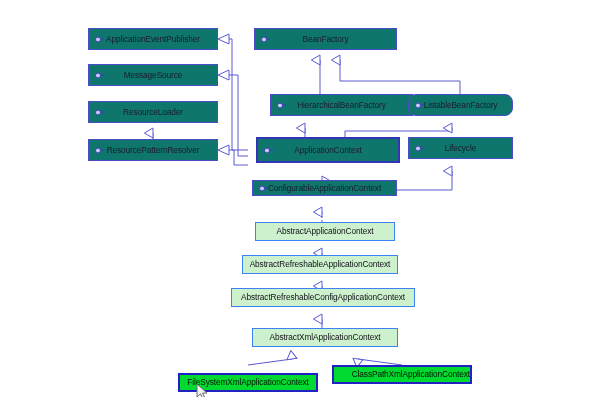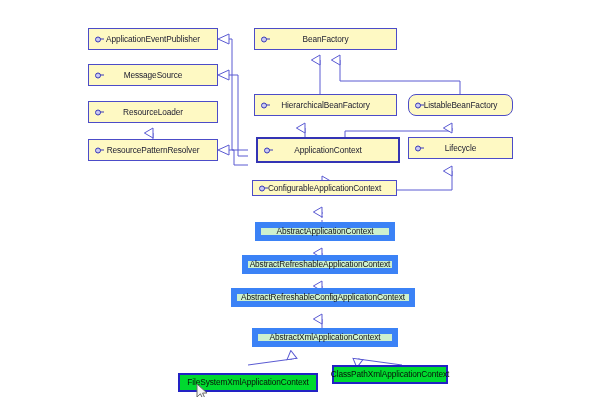--- a/index.html
+++ b/index.html
@@ -31,32 +31,32 @@
     align-items: center;
     justify-content: center;
     font-size: 8.3px;
     line-height: 1;
     color: #111118;
     white-space: nowrap;
     letter-spacing: -0.1px;
   }
   
   .node.iface {
-    background: #fef9c3;
+    background: #0f766e;
     border: 1px solid #4c4cc8;
     color: #1a1a2e;
   }
   .node.iface.emph {
     border-width: 2px;
     border-color: #3434b4;
   }
   
   .node.abstract {
     background: #cdf0cd;
-    border: 6px solid #3b82f6;
+    border: 1px solid #3b82f6;
   }
   
   .node.concrete {
     background: #00d92f;
     border: 2px solid #2222c4;
     color: #081208;
   }
   .node-label {
     display: block;
     pointer-events: none;
@@ -165,21 +165,21 @@
         </span>
         <span class="node-label">MessageSource</span>
       </div>
       <div class="node iface" style="left: 88px; top: 101px; width: 130px; height: 22px;">
         <span class="iface-icon">
           <span class="ring"></span>
           <span class="stem"></span>
         </span>
         <span class="node-label">ResourceLoader</span>
       </div>
-      <div class="node iface" style="left: 254px; top: 94px; width: 143px; height: 22px;">
+      <div class="node iface" style="left: 270px; top: 94px; width: 143px; height: 22px;">
         <span class="iface-icon">
           <span class="ring"></span>
           <span class="stem"></span>
         </span>
         <span class="node-label">HierarchicalBeanFactory</span>
       </div>
       <div class="node iface" style="left: 408px; top: 94px; width: 105px; height: 22px; border-radius: 8px;">
         <span class="iface-icon">
           <span class="ring"></span>
           <span class="stem"></span>
@@ -222,21 +222,21 @@
       </div>
       <div class="node abstract" style="left: 231px; top: 288px; width: 184px; height: 19px;">
         <span class="node-label">AbstractRefreshableConfigApplicationContext</span>
       </div>
       <div class="node abstract" style="left: 252px; top: 328px; width: 146px; height: 19px;">
         <span class="node-label">AbstractXmlApplicationContext</span>
       </div>
       <div class="node concrete" style="left: 178px; top: 365px; width: 140px; height: 19px; margin-top: 8px;">
         <span class="node-label">FileSystemXmlApplicationContext</span>
       </div>
-      <div class="node concrete" style="left: 332px; top: 365px; width: 116px; height: 19px;">
+      <div class="node concrete" style="left: 332px; top: 365px; width: 140px; height: 19px; justify-content: flex-end;">
         <span class="node-label">ClassPathXmlApplicationContext</span>
       </div>
     </div>
 
   <svg id="cursor" width="13" height="18" viewBox="0 0 13 18" xmlns="http://www.w3.org/2000/svg" style="left: 196px; top: 383px;">
     <path d="M 1 1 L 1 14 L 4.4 10.8 L 6.7 15.8 L 8.8 14.9 L 6.6 10.1 L 11 10 Z" fill="#f4f4f4" stroke="#6a6a6a" stroke-width="1"></path>
   </svg>
 
 </div>
 

